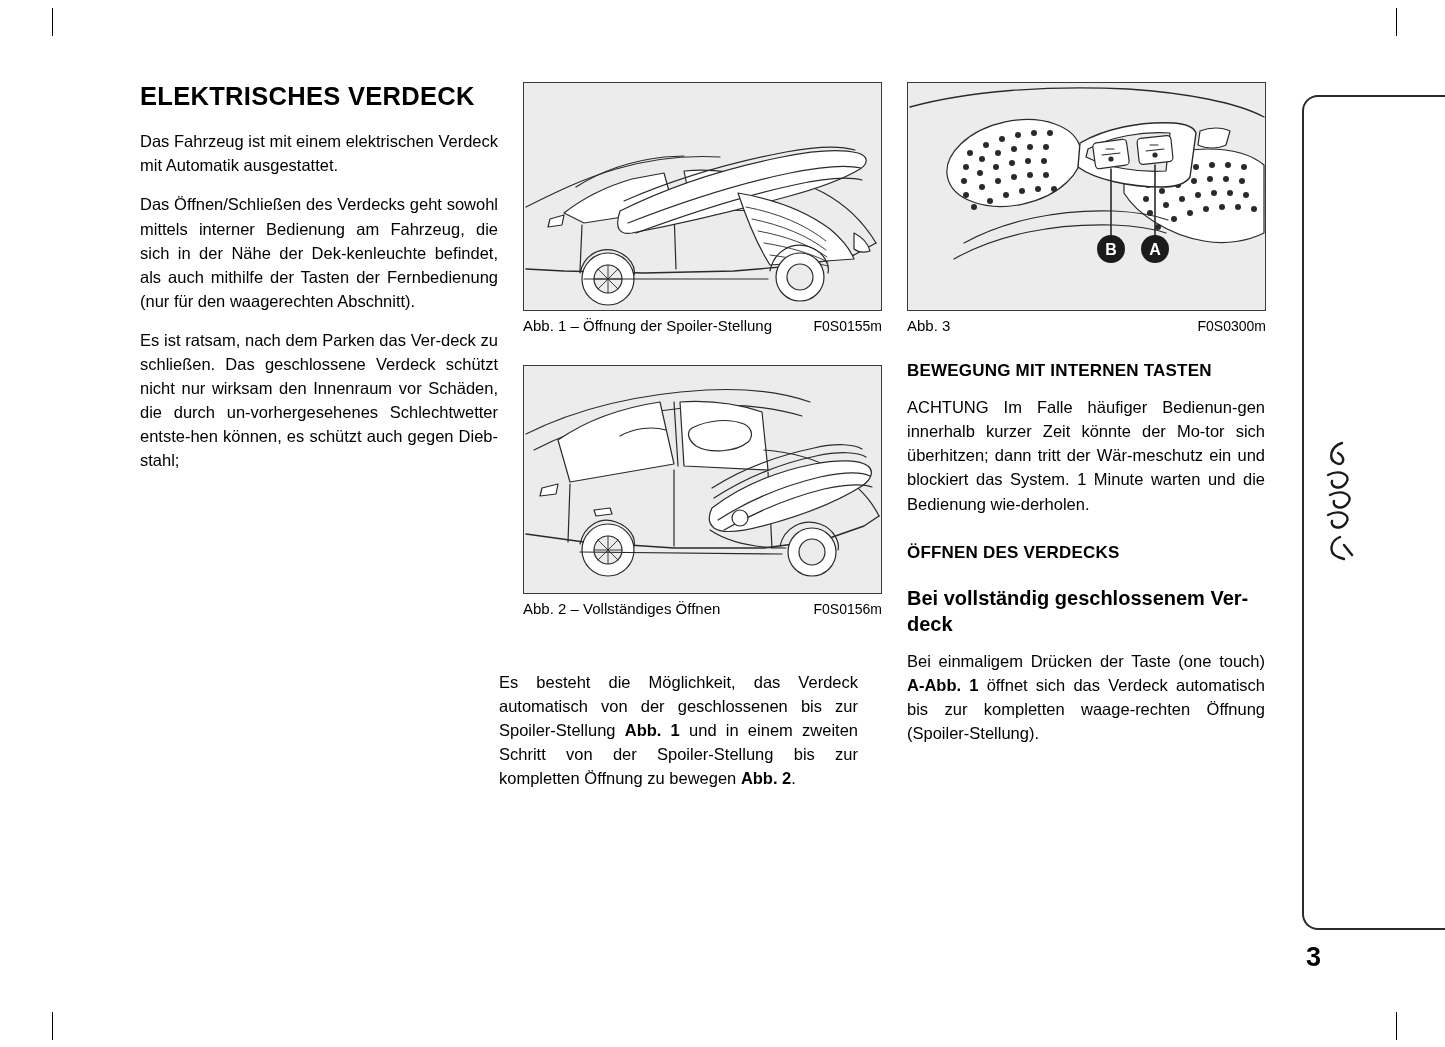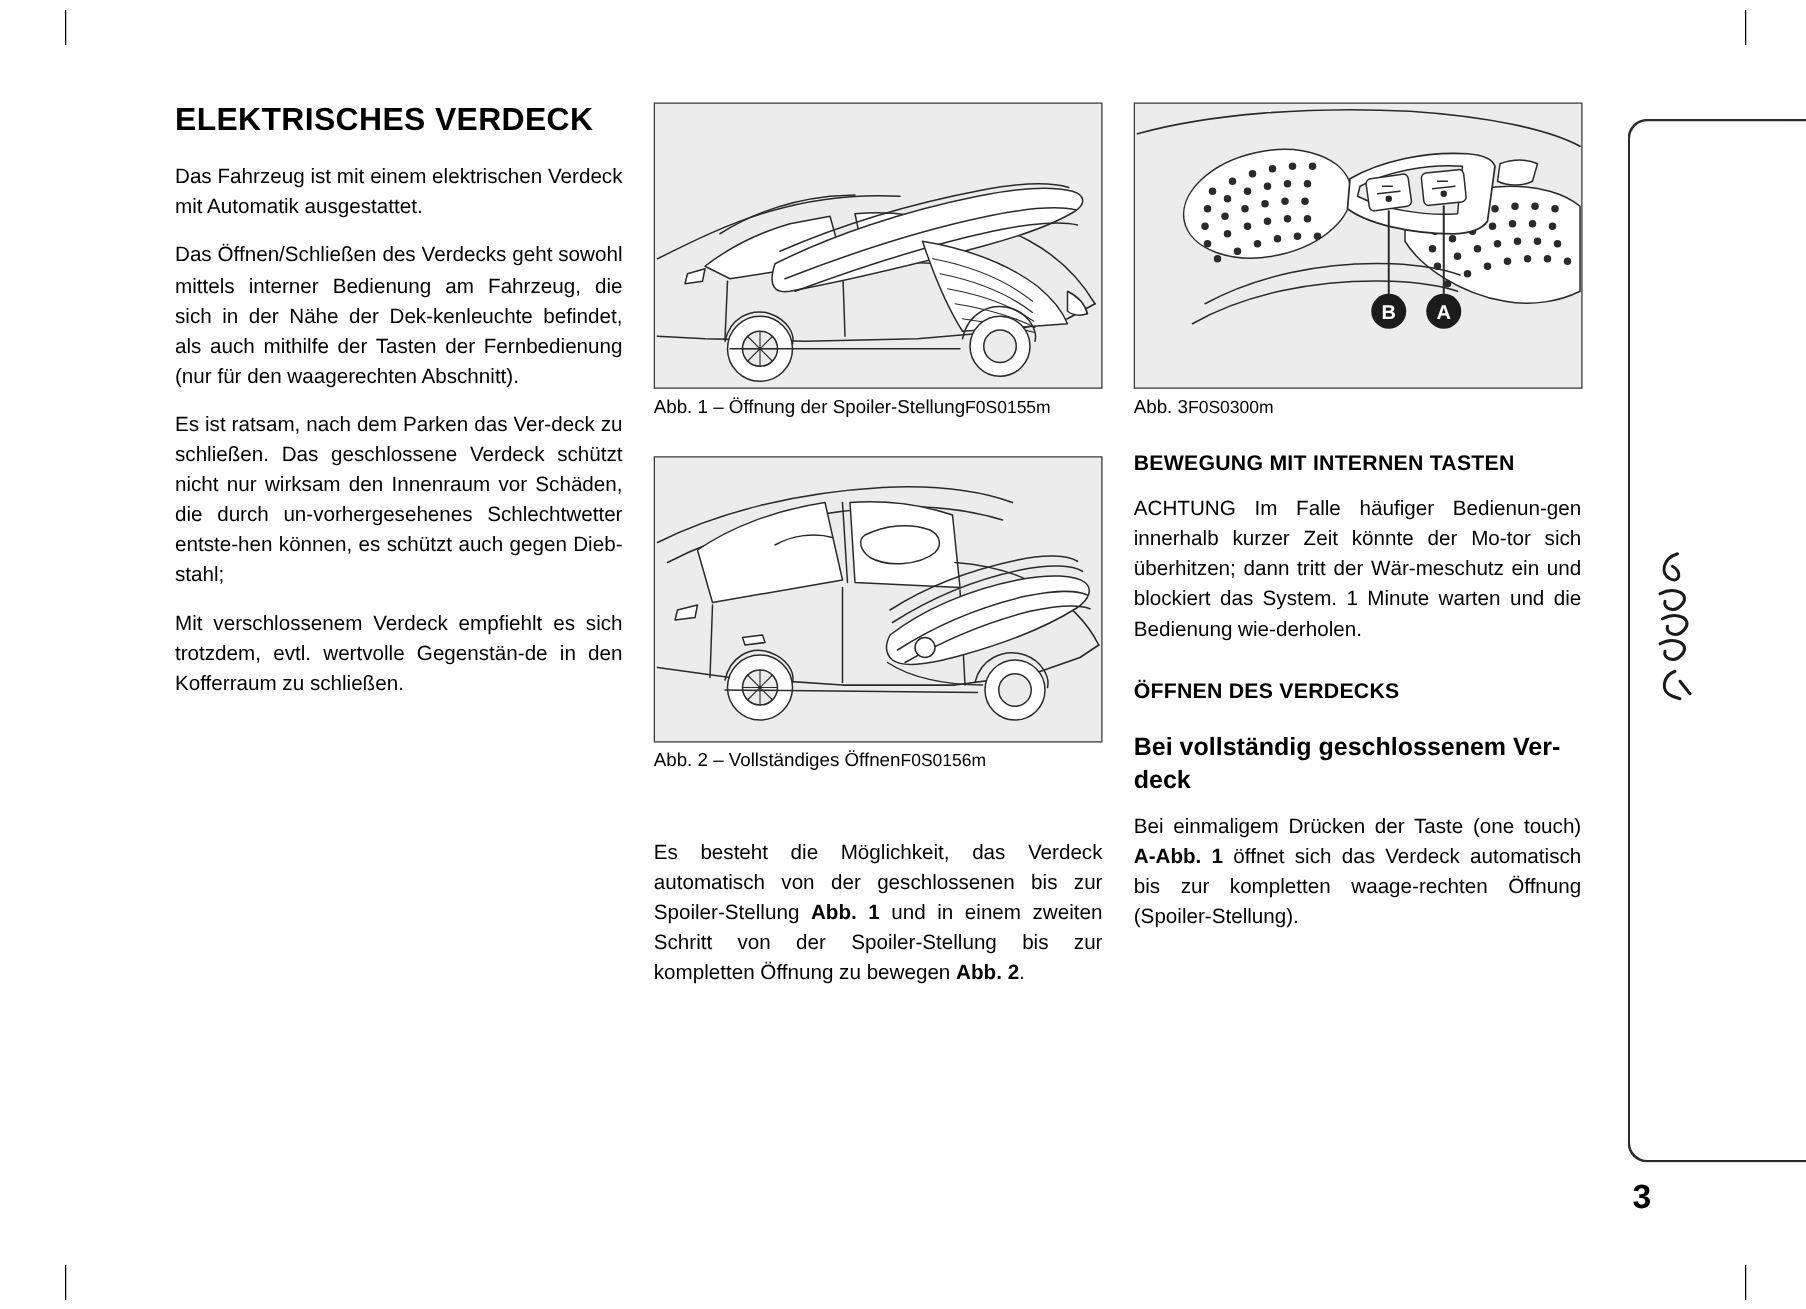--- a/index.html
+++ b/index.html
@@ -70,36 +70,37 @@
   
   .figure { position: absolute; }
   .fig-box {
     background: #ececed;
     border: 1px solid #3a3a3a;
     position: relative;
     overflow: hidden;
   }
   .fig-caption {
     display: flex;
+    justify-content: space-between;
     align-items: baseline;
     margin-top: 6px;
     font-size: 15px;
   }
   .fig-caption .code { font-size: 14px; }
 
   
   #fig1 { left: 523px; top: 82px; width: 359px; }
   #fig1 .fig-box { width: 357px; height: 227px; }
   #fig2 { left: 523px; top: 365px; width: 359px; }
   #fig2 .fig-box { width: 357px; height: 227px; }
   #fig3 { left: 907px; top: 82px; width: 359px; }
   #fig3 .fig-box { width: 357px; height: 227px; }
 
   
-  .col-2-text { position: absolute; left: 523px; top: 670px; width: 359px; }
+  .col-2-text { position: absolute; left: 499px; top: 670px; width: 359px; }
   
   .col-3-text { position: absolute; left: 907px; top: 360px; width: 358px; }
 
   
   .right-tab {
     position: absolute;
     left: 1302px;
     top: 95px;
     width: 150px;
     height: 835px;
@@ -134,21 +135,20 @@
 <div class="crop v" style="left:52px; top:1012px;"></div>
 <div class="crop v" style="left:1396px; top:1012px;"></div>
 
 <div class="page">
 
   <div class="col col-1">
     <h1 class="title">ELEKTRISCHES VERDECK</h1>
     <p class="body">Das Fahrzeug ist mit einem elektrischen Verdeck mit Automatik ausgestattet.</p>
     <p class="body">Das Öffnen/Schließen des Verdecks geht sowohl mittels interner Bedienung am Fahrzeug, die sich in der Nähe der Dek-kenleuchte befindet, als auch mithilfe der Tasten der Fernbedienung (nur für den waagerechten Abschnitt).</p>
     <p class="body">Es ist ratsam, nach dem Parken das Ver-deck zu schließen. Das geschlossene Verdeck schützt nicht nur wirksam den Innenraum vor Schäden, die durch un-vorhergesehenes Schlechtwetter entste-hen können, es schützt auch gegen Dieb-stahl;</p>
-    <p class="body last">Mit verschlossenem Verdeck empfiehlt es sich trotzdem, evtl. wertvolle Gegenstän-de in den Kofferraum zu schließen.</p>
   </div>
 
   <div class="figure" id="fig1">
     <div class="fig-box">
       <svg width="357" height="227" viewBox="0 0 357 227">
         <g fill="none" stroke="#2a2a2a" stroke-width="1.2" stroke-linejoin="round" stroke-linecap="round">
 
           <path d="M2 186 L40 188 L120 190 L210 188 L280 182 L330 172 L352 160" stroke-width="1.4"></path>
 
           <path d="M352 160 C340 140 322 122 300 110 C276 97 250 90 222 87"></path>

